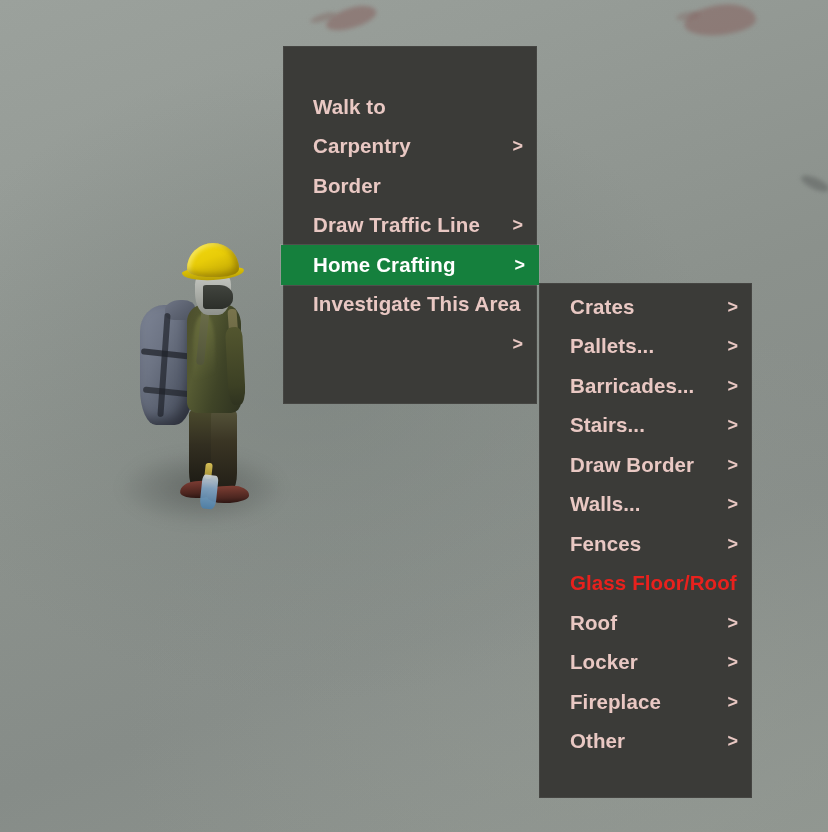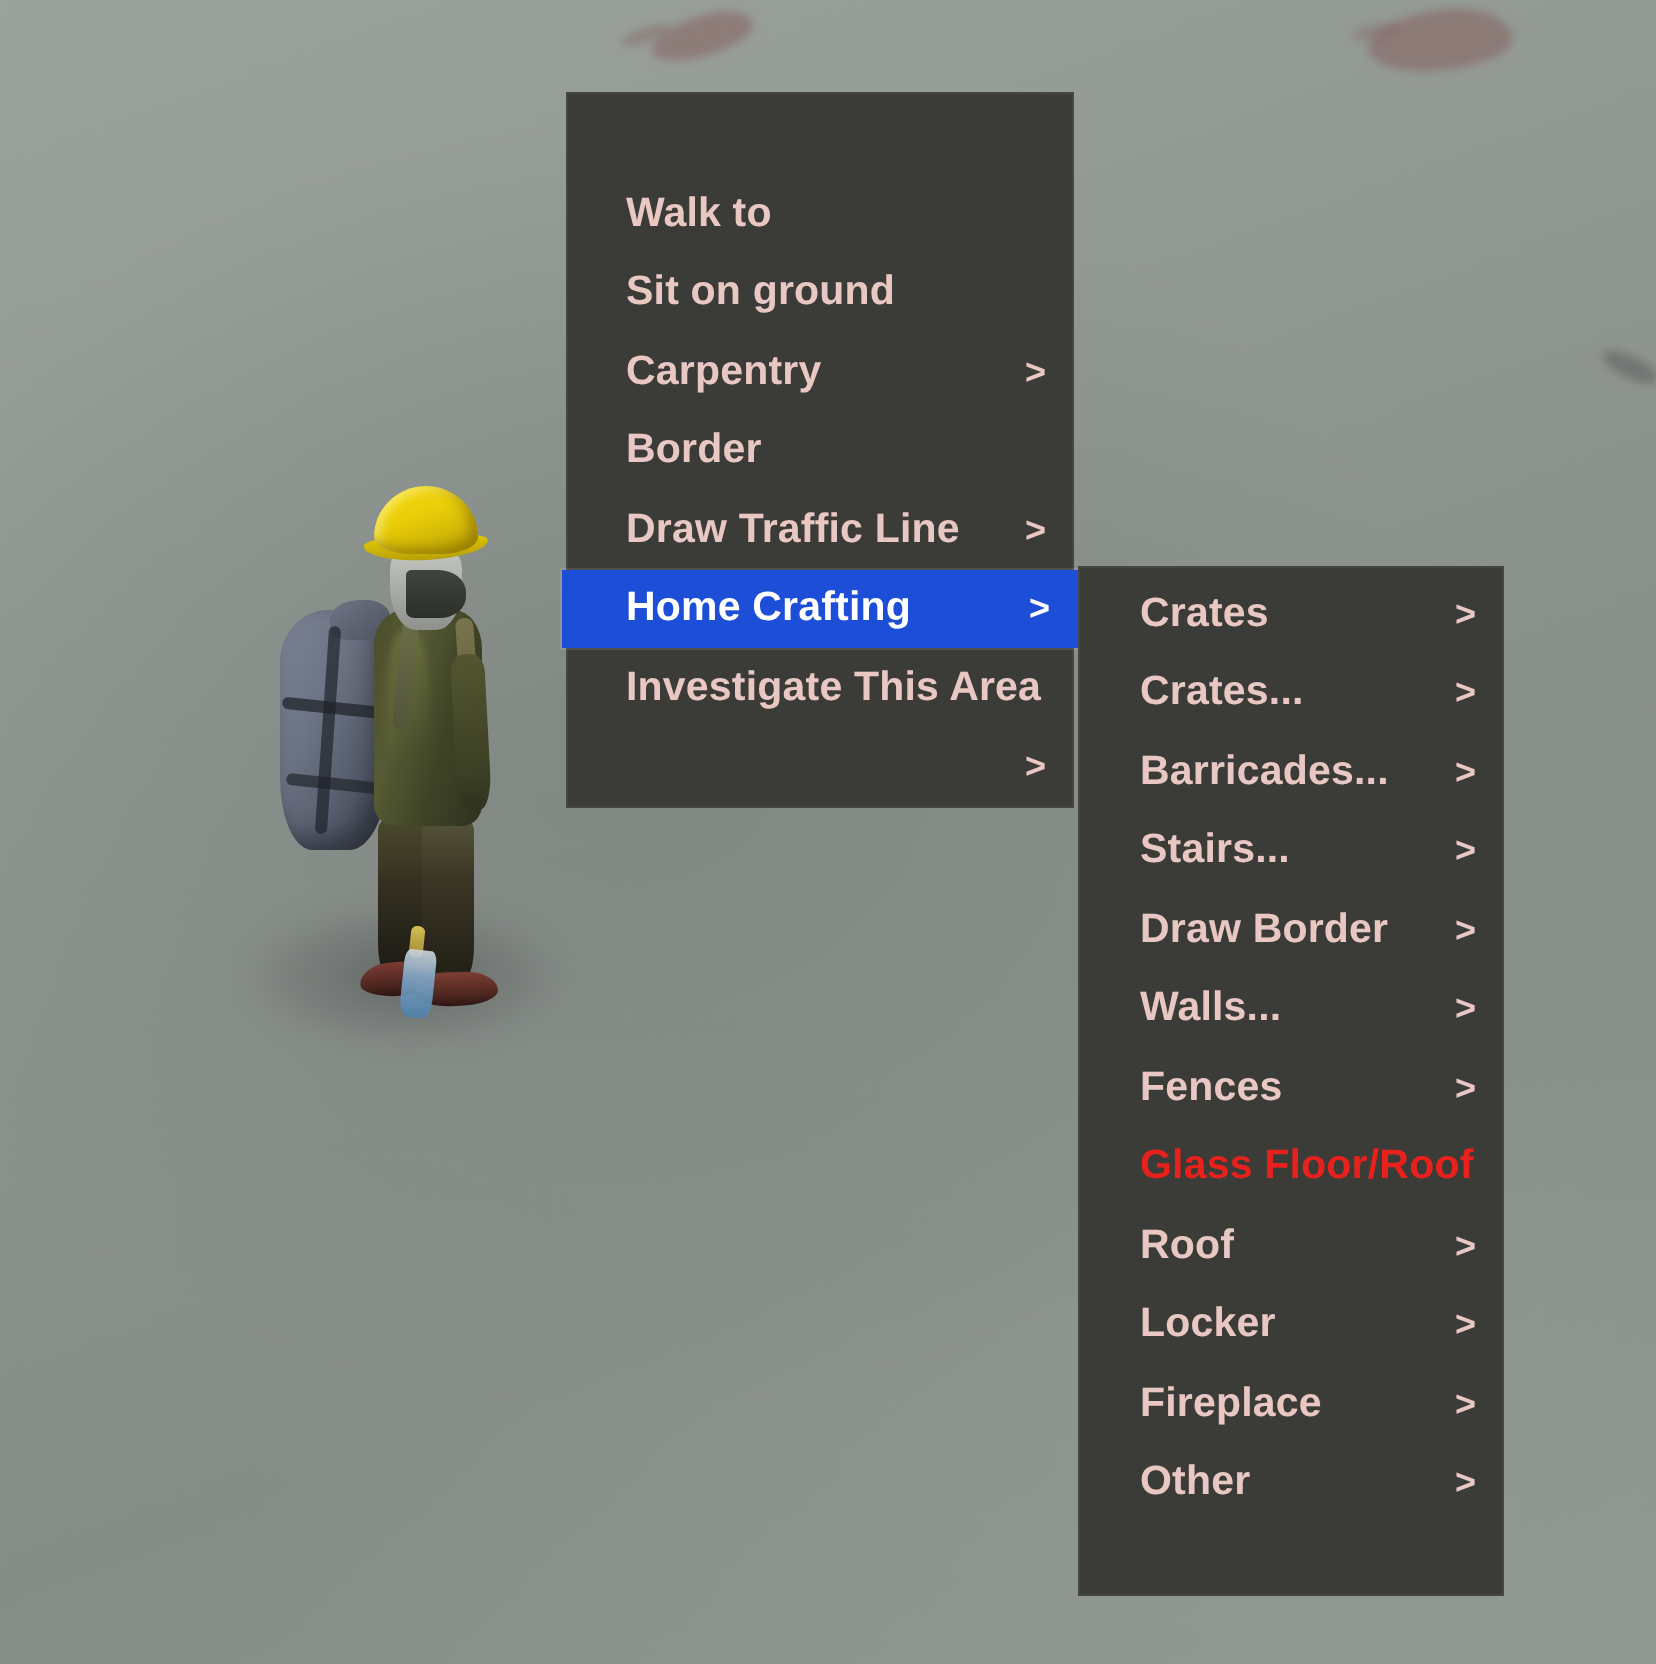--- a/index.html
+++ b/index.html
@@ -199,21 +199,21 @@
 
   .menu-label {
     font-size: 20.5px;
     font-weight: bold;
     letter-spacing: .1px;
     color: #e9c8c3;
     white-space: nowrap;
     line-height: 1;
   }
   .menu-row.disabled .menu-label { color: #e8211d; }
-  .menu-row.active { background: #1d4ed8; }
+  .menu-row.active { background: #15803d; }
   .menu-row.active .menu-label { color: #ffffff; }
 
   
   .menu-main .menu-row.active {
     margin-left: -2px;
     margin-right: -2px;
     padding-left: 32px;
     width: calc(100% + 4px);
     box-shadow: 0 0 0 1px rgba(255,255,255,.10);
   }
@@ -272,23 +272,20 @@
     <div class="ch helmet"></div>
   </div>
 
   <div class="menu menu-main">
     <div class="menu-top-pad"></div>
 
     <div class="menu-row">
       <span class="menu-label">Walk to</span>
     </div>
 
-    <div class="menu-row">
-      <span class="menu-label">Sit on ground</span>
-    </div>
 
     <div class="menu-row">
       <span class="menu-label">Carpentry</span>
       <span class="submenu-arrow">&gt;</span>
     </div>
 
     <div class="menu-row">
       <span class="menu-label">Border</span>
     </div>
 
@@ -314,21 +311,21 @@
 
   <div class="menu menu-sub">
     <div class="menu-sub-top-pad"></div>
 
     <div class="menu-row">
       <span class="menu-label">Crates</span>
       <span class="submenu-arrow">&gt;</span>
     </div>
 
     <div class="menu-row">
-      <span class="menu-label">Crates...</span>
+      <span class="menu-label">Pallets...</span>
       <span class="submenu-arrow">&gt;</span>
     </div>
 
     <div class="menu-row">
       <span class="menu-label">Barricades...</span>
       <span class="submenu-arrow">&gt;</span>
     </div>
 
     <div class="menu-row">
       <span class="menu-label">Stairs...</span>

